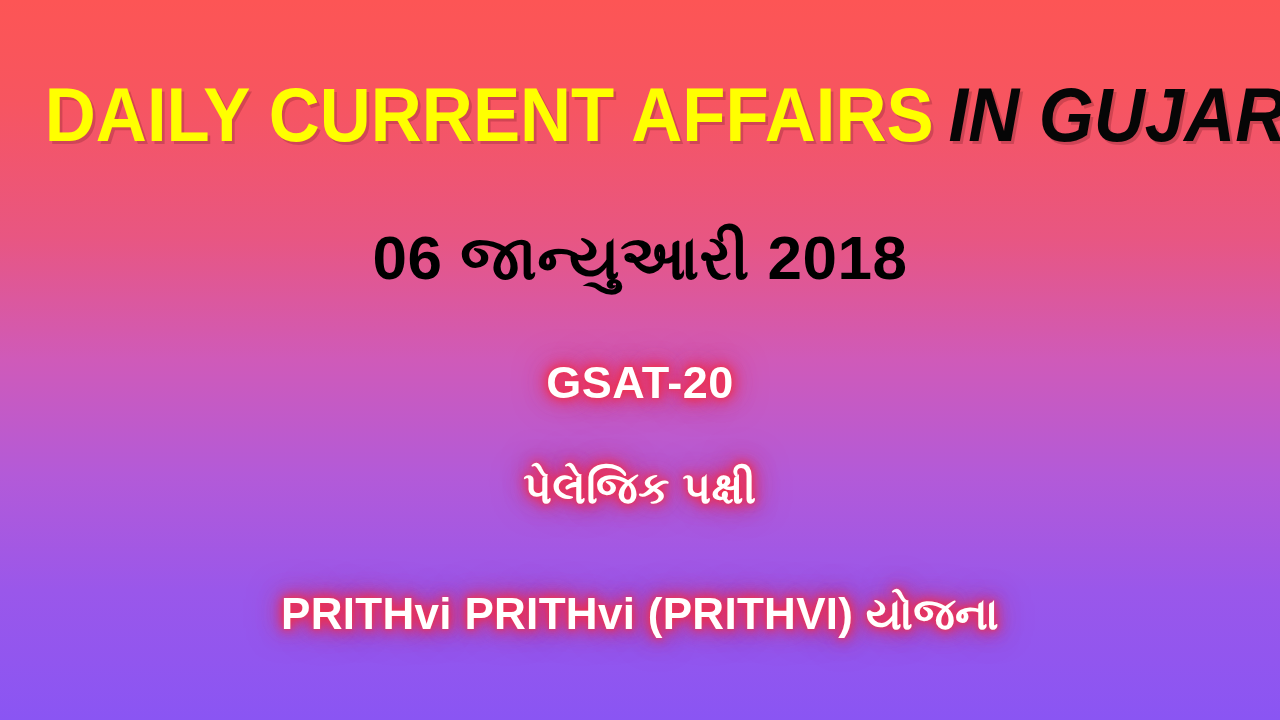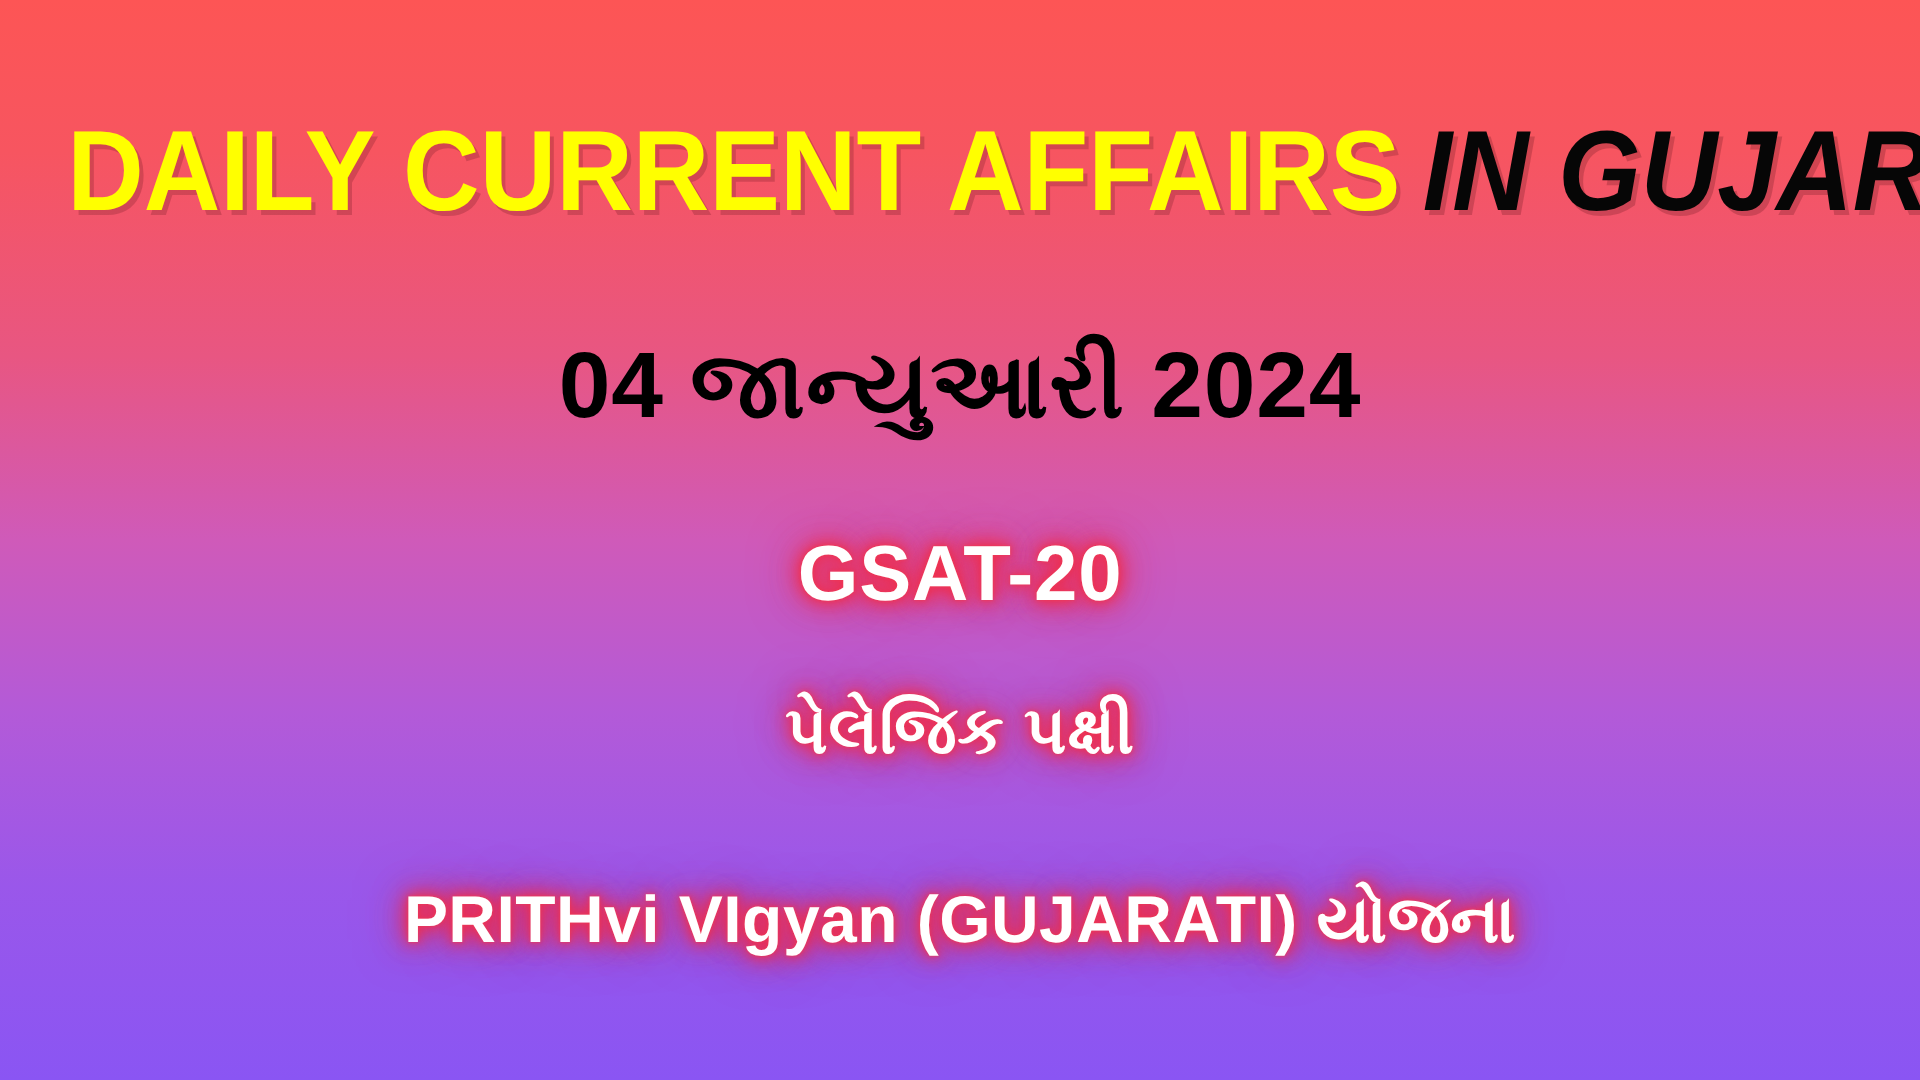--- a/index.html
+++ b/index.html
@@ -101,21 +101,21 @@
         0 0 8px  #f0304c,
         0 0 14px #ef2a49,
         0 0 22px rgba(239, 42, 73, 0.85),
         0 0 34px rgba(239, 42, 73, 0.55);
   }
 
   .line-gsat {
     top: 354px;
     height: 58px;
     line-height: 58px;
-    font-size: 52px;
+    font-size: 45px;
     letter-spacing: 0.5px;
   }
 
   .line-topic {
     top: 452px;
     height: 72px;
     line-height: 72px;
     font-size: 44px;
     letter-spacing: 0.5px;
     text-align: center;
@@ -131,21 +131,21 @@
 </style>
 </head>
 <body>
 
 <div id="banner">
 
   <div class="headline">
     <span class="seg yellow">DAILY CURRENT AFFAIRS</span><span class="seg black">IN GUJARATI</span>
   </div>
 
-  <div class="dateline">04 જાન્યુઆરી 2024</div>
+  <div class="dateline">06 જાન્યુઆરી 2018</div>
 
   <div class="glow line-gsat">GSAT-20</div>
 
   <div class="glow line-topic">પેલેજિક પક્ષી</div>
 
-  <div class="glow line-scheme">PRITHvi VIgyan (GUJARATI) યોજના</div>
+  <div class="glow line-scheme">PRITHvi PRITHvi (PRITHVI) યોજના</div>
 
 </div>
 
 </body></html>

